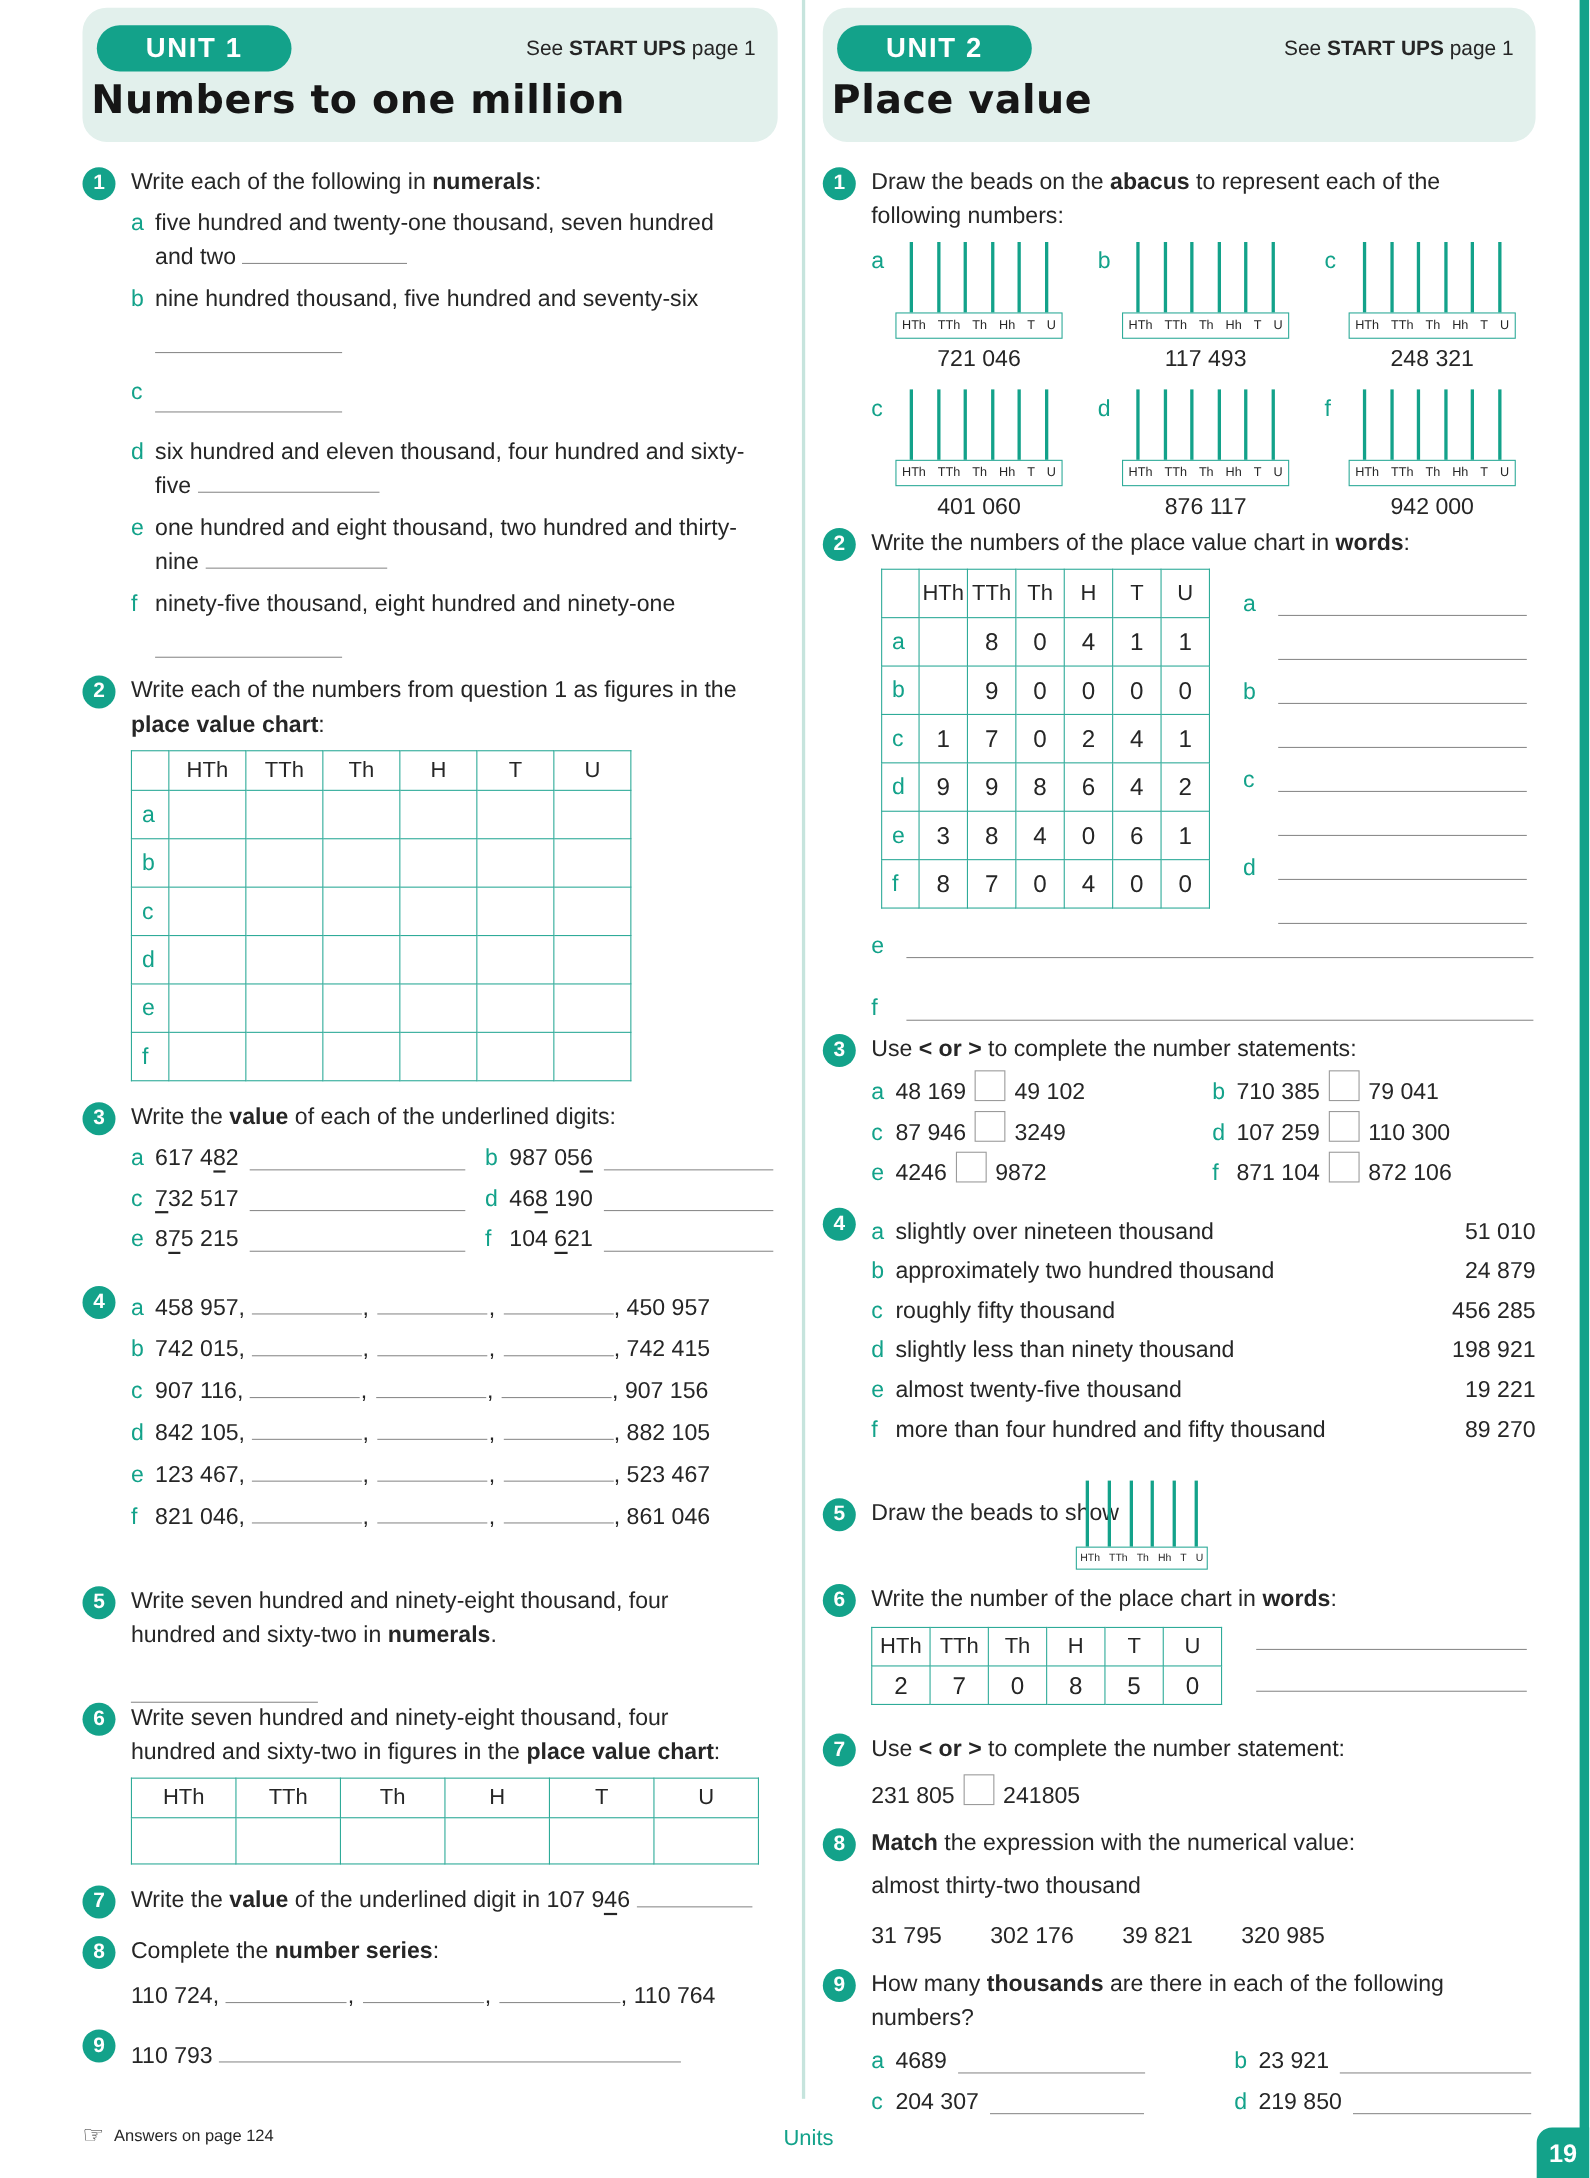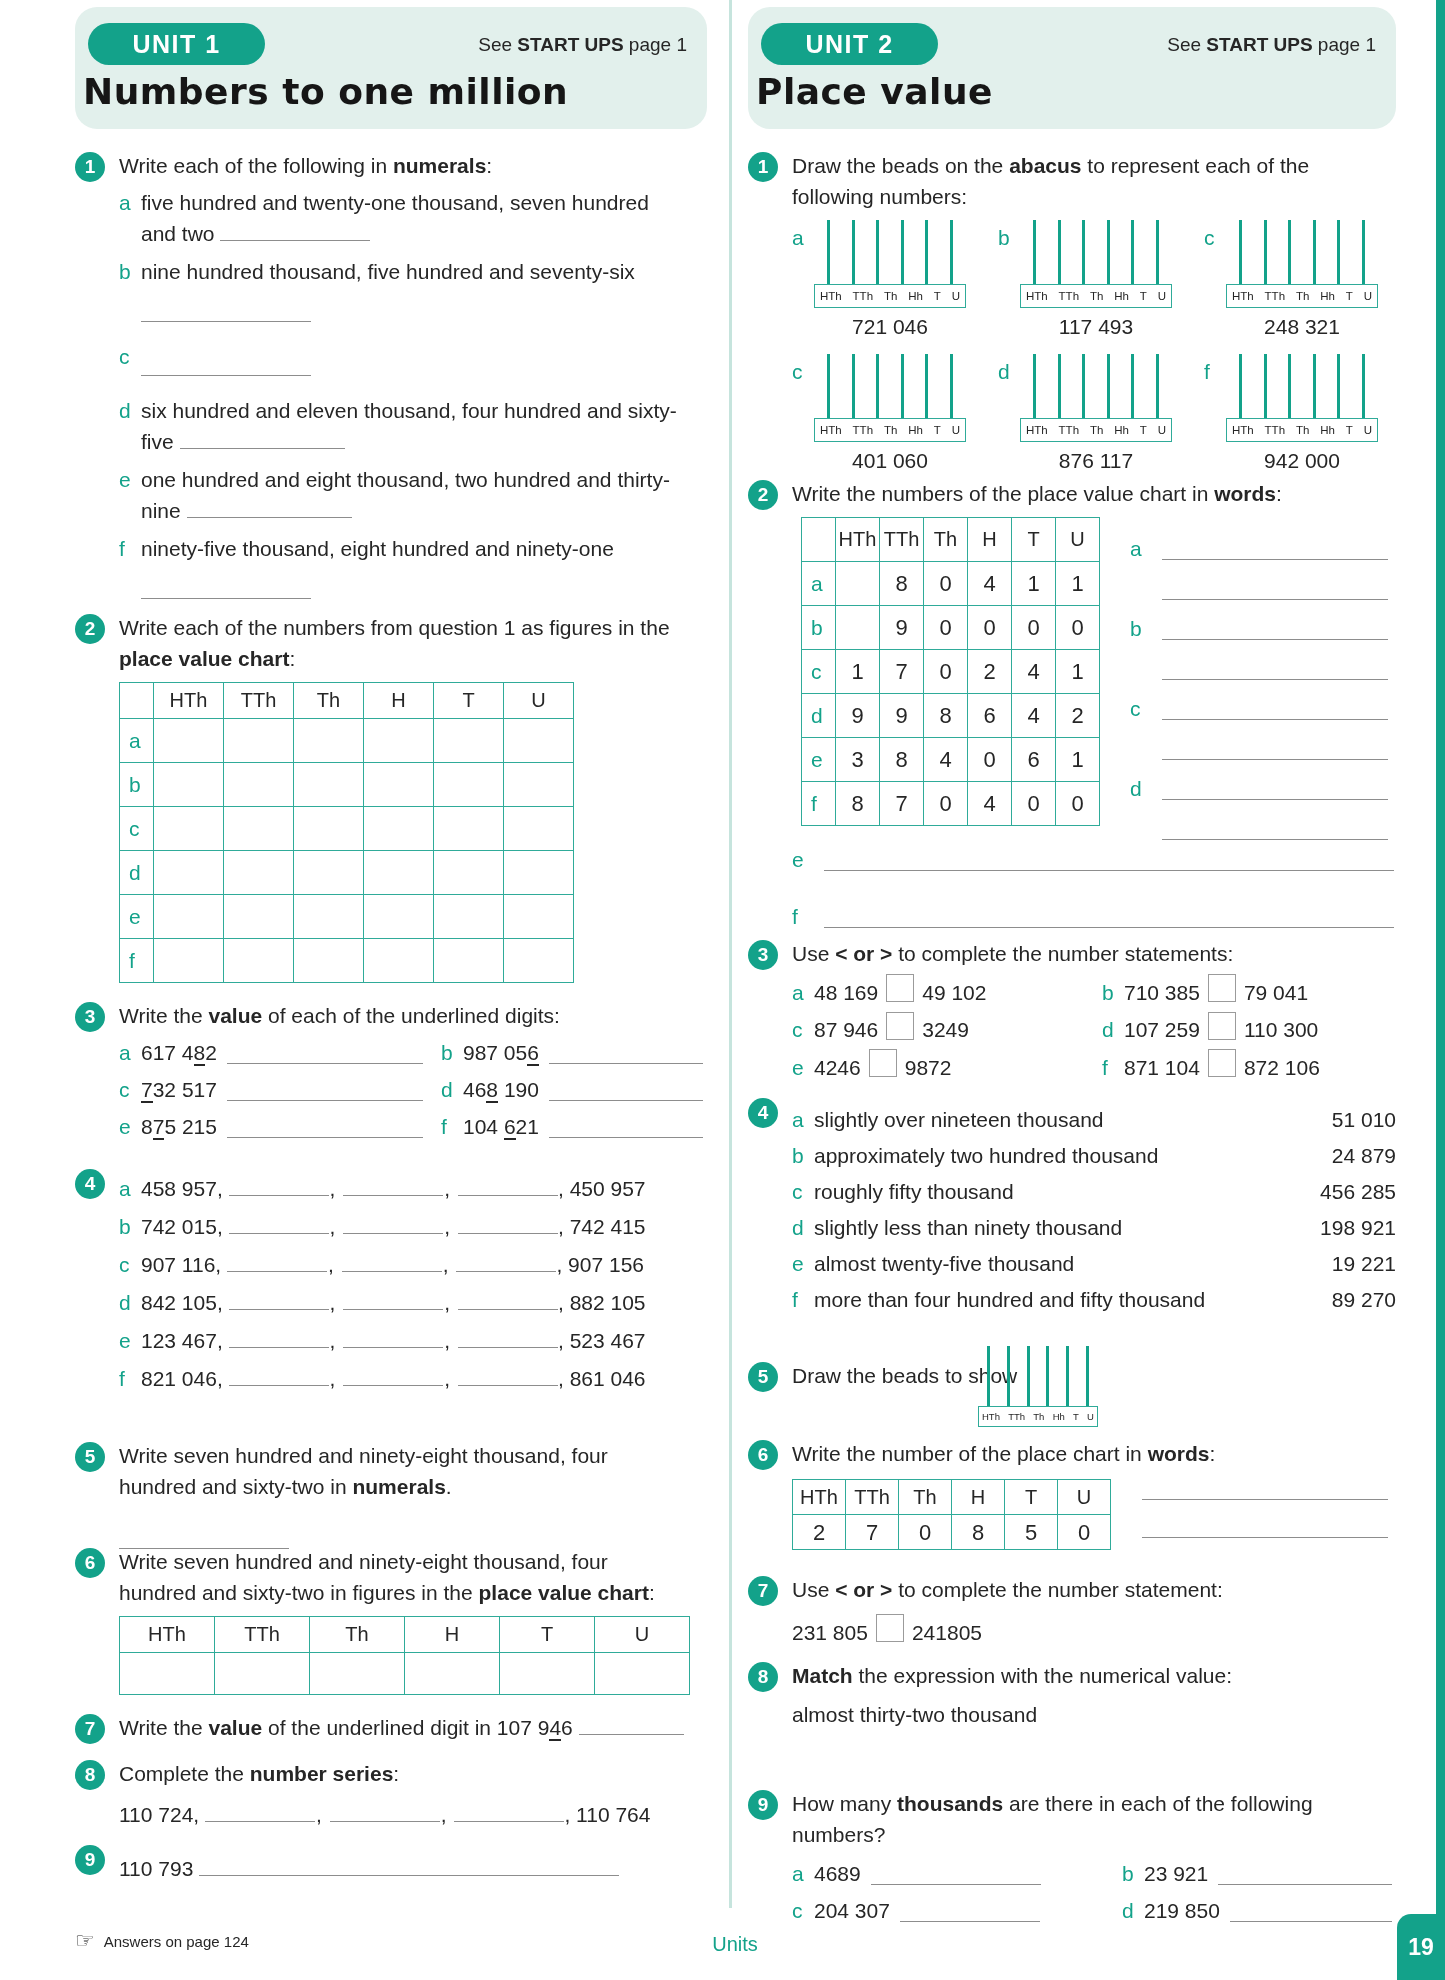--- a/index.html
+++ b/index.html
@@ -66,21 +66,21 @@
 
   .matchrow { display:flex; justify-content:space-between; margin-bottom:5px; }
 
   
   .answers { position:absolute; left:75px; top:1930px; display:flex; align-items:center; gap:9px; }
   .hand { font-size:22px; line-height:22px; }
   .answers-text { font-size:15px; font-weight:normal; }
   .units { position:absolute; left:635px; top:1933px; width:200px; text-align:center;
            color:#13a28a; font-size:20px; }
   .edge-strip { position:absolute; right:0; top:0; width:9px; height:1980px; background:#13a28a; }
-  .pagebox { position:absolute; right:0; bottom:0; width:48px; height:66px; background:#13a28a;
+  .pagebox { position:absolute; right:0; bottom:0; width:48px; height:46px; background:#13a28a;
              border-radius:14px 0 0 0; color:#fff; font-weight:bold; font-size:23px;
              display:flex; align-items:center; justify-content:center; }
 
   .side { position:absolute; }
   .siderow { display:flex; height:40px; align-items:flex-end; }
   .nowrap { white-space:nowrap; }
 </style>
 </head>
 <body>
 
@@ -791,20 +791,26 @@
         <div><span>Use </span><b>&lt; or &gt;</b><span> to complete the number statement:</span></div>
         <div style="margin-top:12px" class="nowrap"><span>231 805</span><span class="cmp"></span><span>241805</span></div>
       </div>
     </div>
 
     <div class="q" style="top:1660px">
       <div class="qn">8</div>
       <div class="qb">
         <div><b>Match</b><span> the expression with the numerical value:</span></div>
         <div style="margin-top:8px">almost thirty-two thousand</div>
+        <div style="margin-top:14px; display:flex; gap:44px">
+          <span>31 795</span>
+          <span>302 176</span>
+          <span>39 821</span>
+          <span>320 985</span>
+        </div>
       </div>
     </div>
 
     <div class="q" style="top:1788px">
       <div class="qn">9</div>
       <div class="qb">
         <div style="max-width:560px"><span>How many </span><b>thousands</b><span> are there in each of the following numbers?</span></div>
         <div class="g2r" style="grid-template-columns:320px 1fr">
           <div class="gitem">
               <span class="lt">a</span>

